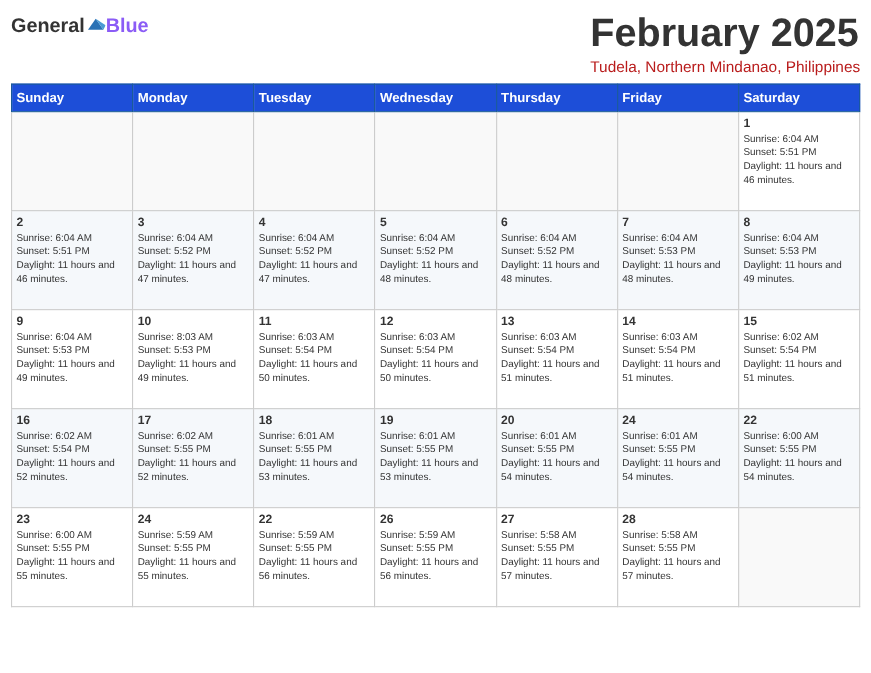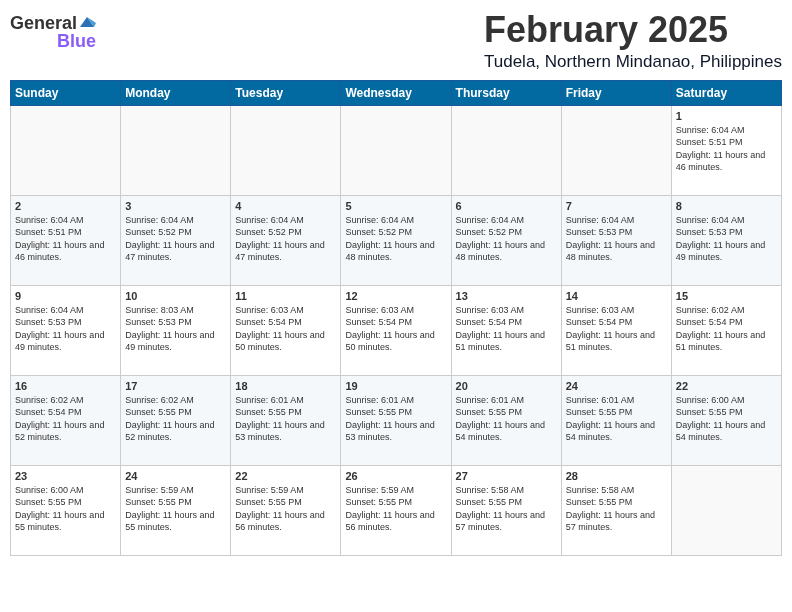--- a/index.html
+++ b/index.html
@@ -11,22 +11,22 @@
       padding: 10px;
     }
     .header {
       display: flex;
       align-items: flex-start;
       justify-content: space-between;
       margin-bottom: 8px;
     }
     .logo {
       display: flex;
-      flex-direction: column;
-      align-items: flex-end;
+      flex-direction: row;
+      align-items: center;
       padding-top: 4px;
     }
     .logo-general {
       font-size: 18px;
       font-weight: bold;
       color: #333;
       line-height: 1;
     }
     .logo-blue {
       font-size: 18px;
@@ -37,31 +37,31 @@
     .title-block {
       text-align: left;
     }
     .month-year {
       font-size: 36px;
       font-weight: bold;
       color: #333;
       line-height: 1.1;
     }
     .location {
-      font-size: 17px;
-      color: #0f172a;
+      font-size: 14px;
+      color: #b91c1c;
       margin-top: 2px;
     }
     .calendar {
       width: 100%;
       border-collapse: collapse;
       border: 1px solid #ccc;
     }
     .calendar th {
-      background-color: #0369a1;
+      background-color: #1d4ed8;
       color: #fff;
       font-size: 12px;
       font-weight: bold;
       padding: 5px 4px;
       text-align: left;
       border: 1px solid #1a5a9a;
     }
     .calendar td {
       vertical-align: top;
       padding: 4px 4px;

